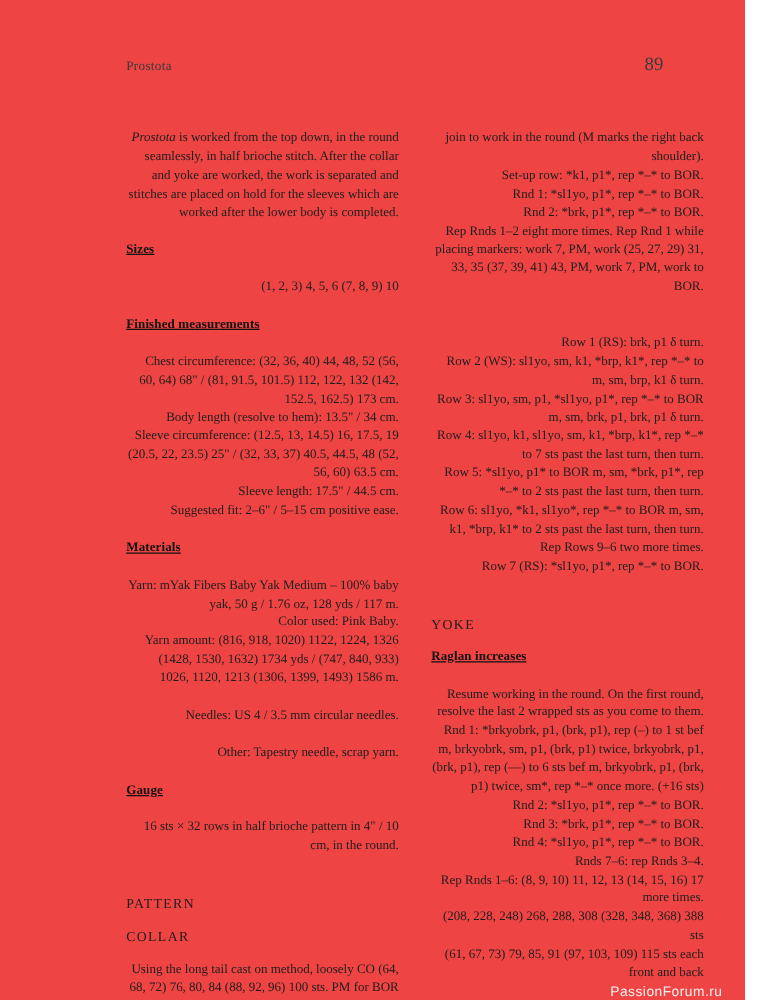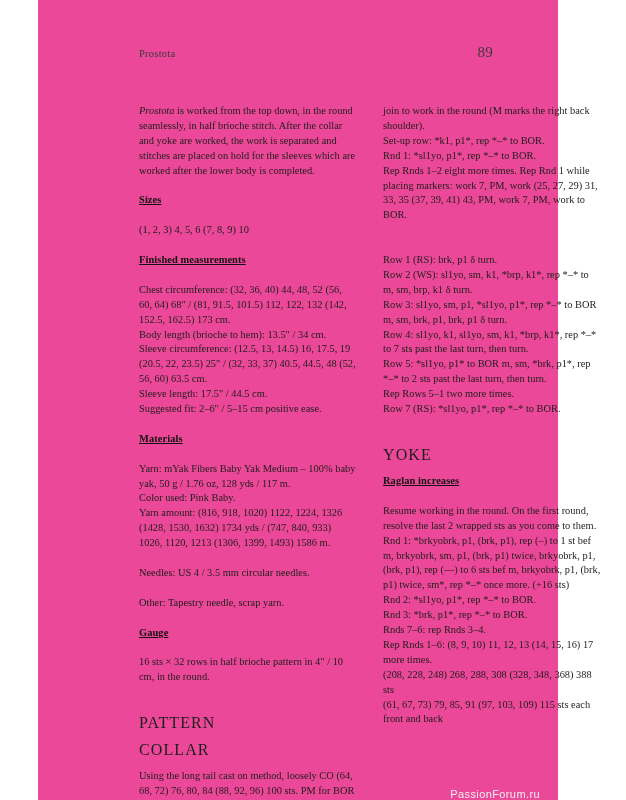--- a/index.html
+++ b/index.html
@@ -11,24 +11,23 @@
     height: 800px;
     background: #ffffff;
     font-family: "Liberation Serif", "DejaVu Serif", serif;
     color: #1d1d1b;
     overflow: hidden;
     position: relative;
   }
   .page {
     position: absolute;
     inset: 0;
-    width: 520px;
+    width: 596px;
     height: 800px;
-    background: #ec4899;
-    margin-left: 38px;
+    background: #ef4444;
   }
   .page-header {
     position: absolute;
     top: 44px;
     left: 101px;
     right: 65px;
     height: 18px;
     display: flex;
     align-items: baseline;
     justify-content: space-between;
@@ -51,41 +50,41 @@
     display: flex;
     gap: 26px;
   }
   .col {
     width: 218px;
   }
   p {
     margin: 0;
     font-size: 10.4px;
     line-height: 14.9px;
-    text-align: left;
+    text-align: right;
     color: #1d1d1b;
   }
   p.body {
     margin-bottom: 0;
   }
   .gap-lg { height: 14.9px; }
   .gap-md { height: 11px; }
   .gap-xl { height: 30px; }
   h3.sub {
     margin: 0;
     font-size: 10.4px;
     line-height: 14.9px;
     font-weight: bold;
     letter-spacing: 0.1px;
     color: #111110;
     text-decoration: underline;
   }
   h2.section {
     margin: 0;
-    font-size: 16px;
+    font-size: 11px;
     line-height: 16px;
     font-weight: normal;
     letter-spacing: 1.1px;
     color: #1d1d1b;
   }
   .lbl { font-weight: normal; }
   .ital { font-style: italic; }
   .watermark {
     position: absolute;
     right: 18px;
@@ -116,21 +115,21 @@
       <div class="gap-lg"></div>
       <h3 class="sub">Sizes</h3>
       <div class="gap-lg"></div>
       <p>(1, 2, 3) 4, 5, 6 (7, 8, 9) 10</p>
 
       <div class="gap-lg"></div>
       <h3 class="sub">Finished measurements</h3>
       <div class="gap-lg"></div>
 
       <p><span class="lbl">Chest circumference:</span><span> (32, 36, 40) 44, 48, 52 (56, 60, 64) 68" / (81, 91.5, 101.5) 112, 122, 132 (142, 152.5, 162.5) 173 cm.</span></p>
-      <p><span class="lbl">Body length (brioche to hem):</span><span> 13.5" / 34 cm.</span></p>
+      <p><span class="lbl">Body length (resolve to hem):</span><span> 13.5" / 34 cm.</span></p>
       <p><span class="lbl">Sleeve circumference:</span><span> (12.5, 13, 14.5) 16, 17.5, 19 (20.5, 22, 23.5) 25" / (32, 33, 37) 40.5, 44.5, 48 (52, 56, 60) 63.5 cm.</span></p>
       <p><span class="lbl">Sleeve length:</span><span> 17.5" / 44.5 cm.</span></p>
       <p><span class="lbl">Suggested fit:</span><span> 2–6" / 5–15 cm positive ease.</span></p>
 
       <div class="gap-lg"></div>
       <h3 class="sub">Materials</h3>
       <div class="gap-lg"></div>
 
       <p><span class="lbl">Yarn:</span><span> mYak Fibers Baby Yak Medium – 100% baby yak, 50 g / 1.76 oz, 128 yds / 117 m.</span></p>
       <p><span class="lbl">Color used:</span><span> Pink Baby.</span></p>
@@ -155,43 +154,46 @@
       <p>Using the long tail cast on method, loosely CO (64, 68, 72) 76, 80, 84 (88, 92, 96) 100 sts. PM for BOR and</p>
 
     </div>
 
     <div class="col">
 
       <p>join to work in the round (M marks the right back shoulder).</p>
 
       <p><span class="lbl">Set-up row:</span><span> *k1, p1*, rep *–* to BOR.</span></p>
       <p><span class="lbl">Rnd 1:</span><span> *sl1yo, p1*, rep *–* to BOR.</span></p>
+      <p><span class="lbl">Rnd 2:</span><span> *brk, p1*, rep *–* to BOR.</span></p>
       <p>Rep Rnds 1–2 eight more times. Rep Rnd 1 while placing markers: work 7, PM, work (25, 27, 29) 31, 33, 35 (37, 39, 41) 43, PM, work 7, PM, work to BOR.</p>
 
       <div class="gap-lg"></div>
       <div class="gap-lg"></div>
 
       <p><span class="lbl">Row 1 (RS):</span><span> brk, p1 δ turn.</span></p>
       <p><span class="lbl">Row 2 (WS):</span><span> sl1yo, sm, k1, *brp, k1*, rep *–* to m, sm, brp, k1 δ turn.</span></p>
       <p><span class="lbl">Row 3:</span><span> sl1yo, sm, p1, *sl1yo, p1*, rep *–* to BOR m, sm, brk, p1, brk, p1 δ turn.</span></p>
       <p><span class="lbl">Row 4:</span><span> sl1yo, k1, sl1yo, sm, k1, *brp, k1*, rep *–* to 7 sts past the last turn, then turn.</span></p>
       <p><span class="lbl">Row 5:</span><span> *sl1yo, p1* to BOR m, sm, *brk, p1*, rep *–* to 2 sts past the last turn, then turn.</span></p>
-      <p>Rep Rows 5–1 two more times.</p>
+      <p><span class="lbl">Row 6:</span><span> sl1yo, *k1, sl1yo*, rep *–* to BOR m, sm, k1, *brp, k1* to 2 sts past the last turn, then turn.</span></p>
+      <p>Rep Rows 9–6 two more times.</p>
       <p><span class="lbl">Row 7 (RS):</span><span> *sl1yo, p1*, rep *–* to BOR.</span></p>
 
       <div class="gap-xl"></div>
       <h2 class="section">YOKE</h2>
       <div class="gap-md"></div>
       <h3 class="sub">Raglan increases</h3>
       <div class="gap-lg"></div>
 
       <p>Resume working in the round. On the first round, resolve the last 2 wrapped sts as you come to them.</p>
       <p><span class="lbl">Rnd 1:</span><span> *brkyobrk, p1, (brk, p1), rep (–) to 1 st bef m, brkyobrk, sm, p1, (brk, p1) twice, brkyobrk, p1, (brk, p1), rep (––) to 6 sts bef m, brkyobrk, p1, (brk, p1) twice, sm*, rep *–* once more. (+16 sts)</span></p>
       <p><span class="lbl">Rnd 2:</span><span> *sl1yo, p1*, rep *–* to BOR.</span></p>
       <p><span class="lbl">Rnd 3:</span><span> *brk, p1*, rep *–* to BOR.</span></p>
+      <p><span class="lbl">Rnd 4:</span><span> *sl1yo, p1*, rep *–* to BOR.</span></p>
       <p><span class="lbl">Rnds 7–6:</span><span> rep Rnds 3–4.</span></p>
       <p><span class="lbl">Rep Rnds 1–6:</span><span> (8, 9, 10) 11, 12, 13 (14, 15, 16) 17 more times.</span></p>
       <p>(208, 228, 248) 268, 288, 308 (328, 348, 368) 388 sts</p>
       <p>(61, 67, 73) 79, 85, 91 (97, 103, 109) 115 sts each front and back</p>
 
     </div>
   </div>
 
   <div class="watermark">PassionForum.ru</div>
 </div>

